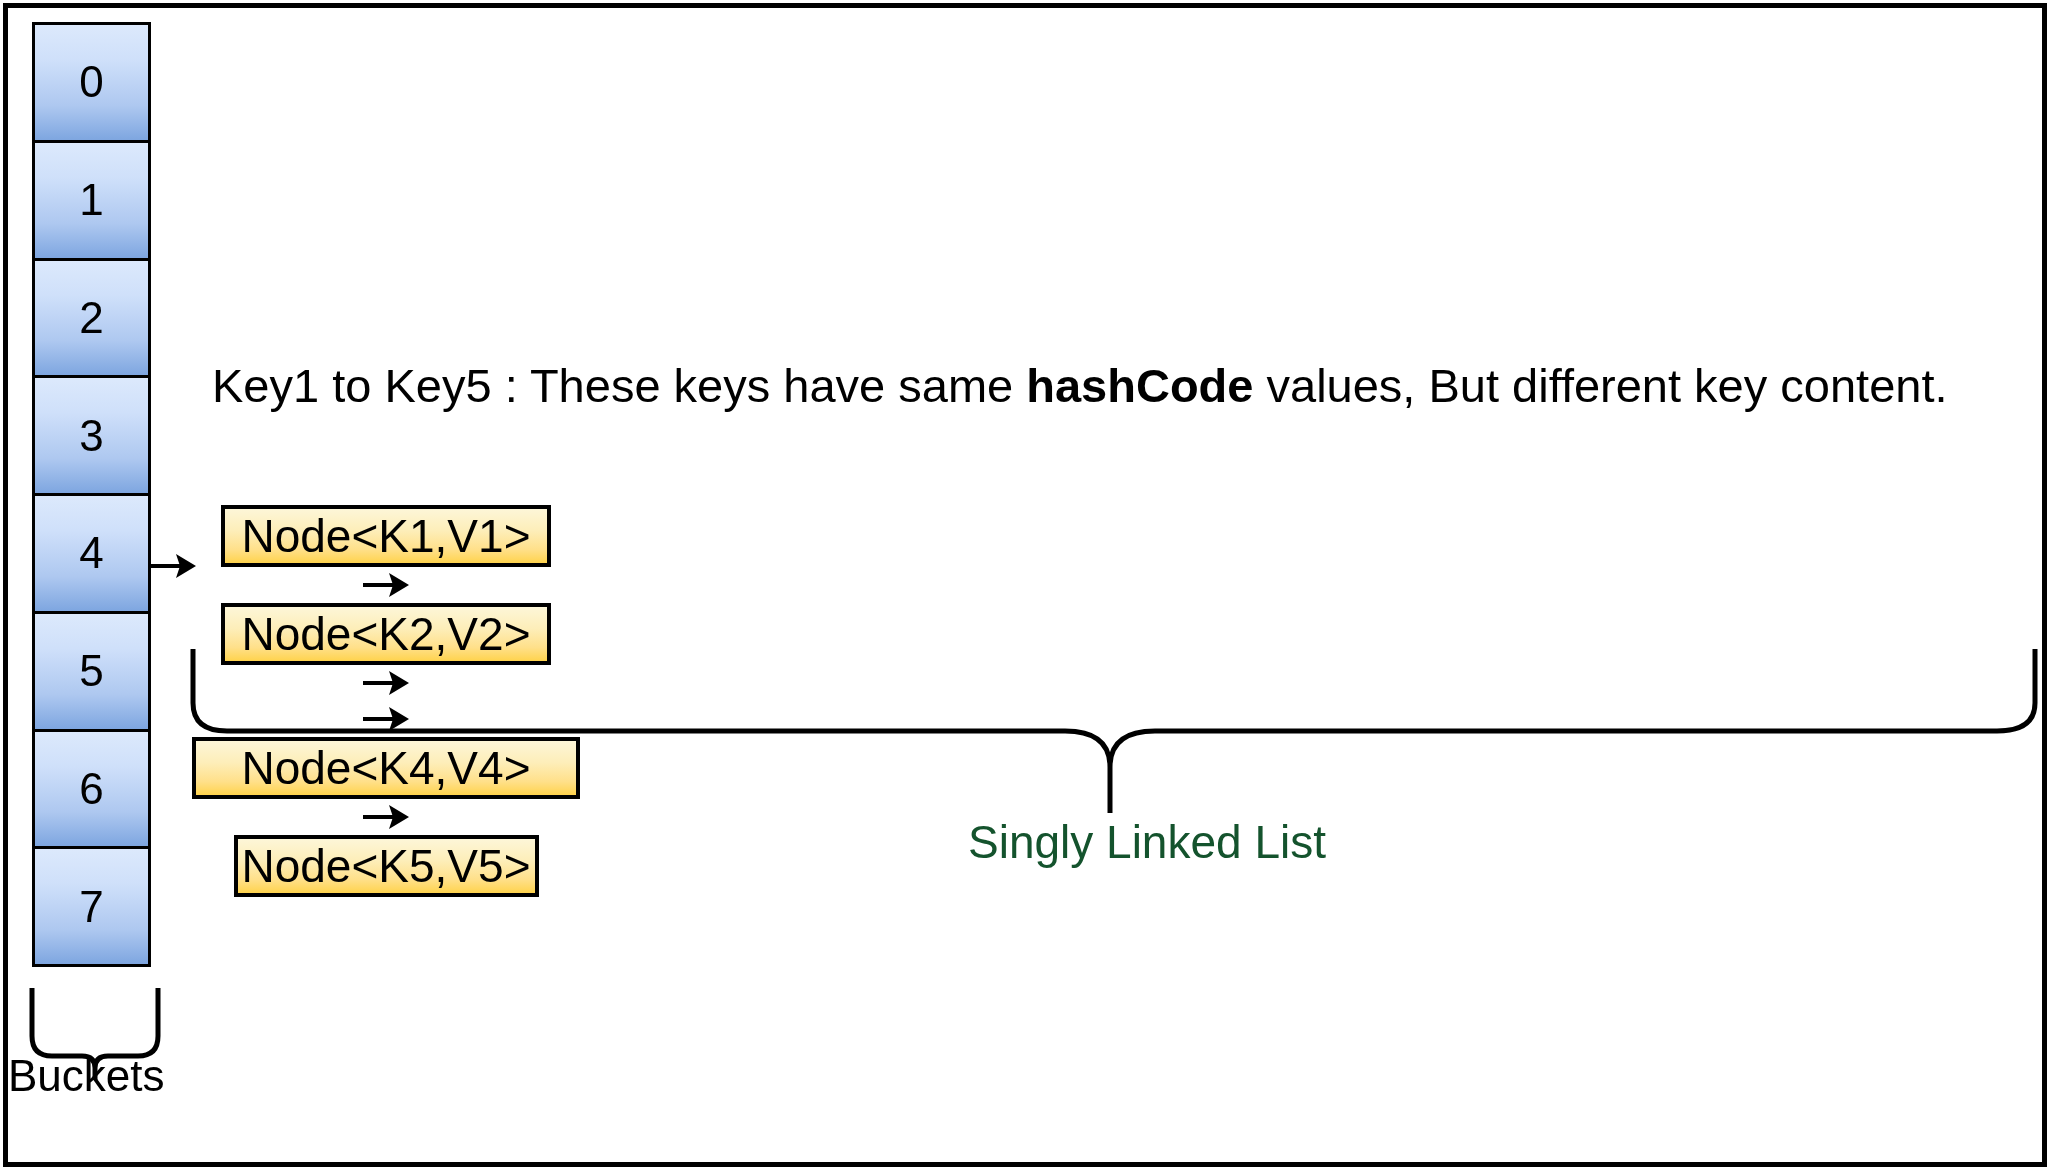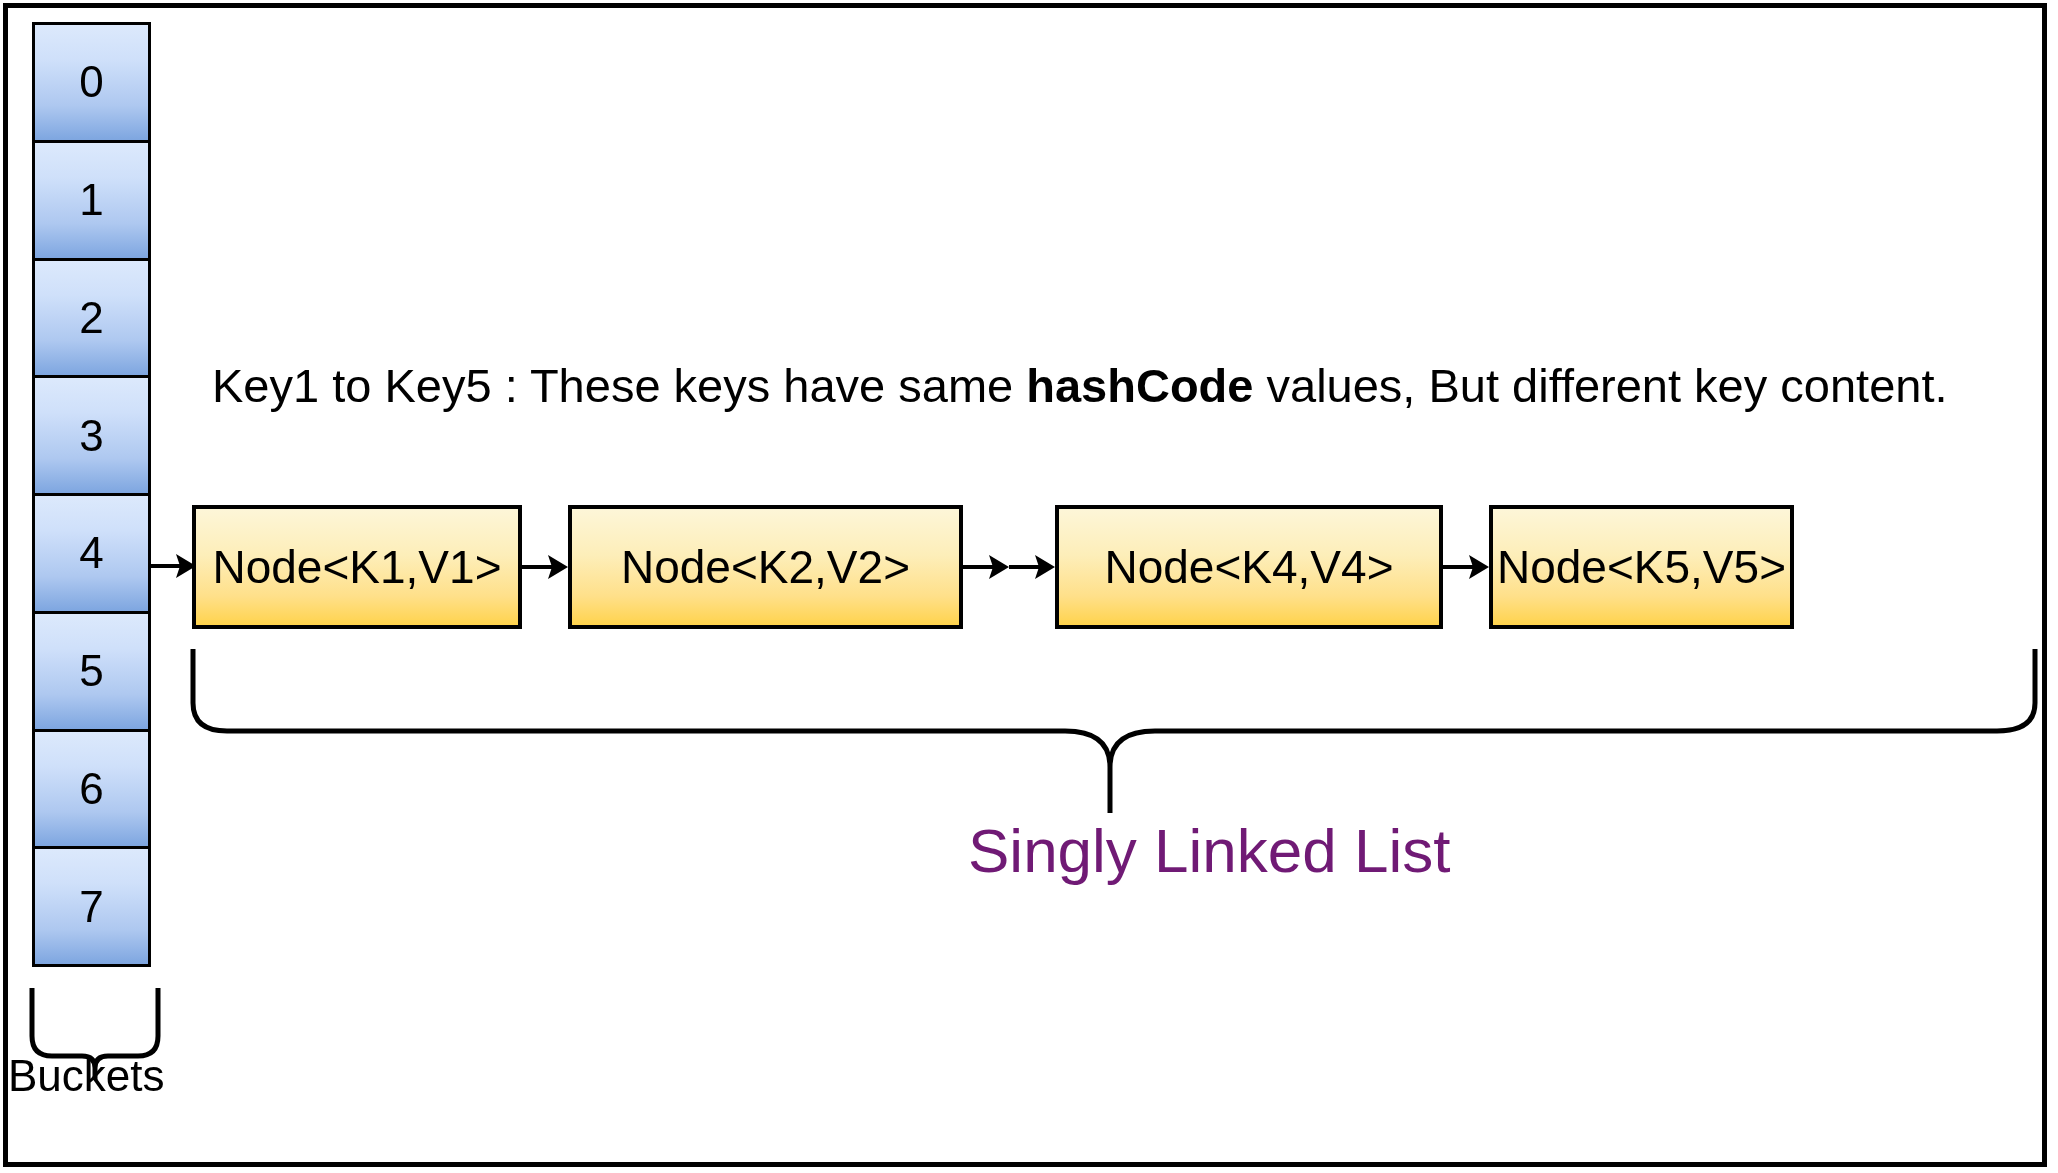--- a/index.html
+++ b/index.html
@@ -79,20 +79,21 @@
   }
   .headline b { font-weight: bold; }
   
   .node-row {
     position: absolute;
     left: 192px;
     top: 505px;
     height: 124px;
     display: flex;
     align-items: center;
+    flex-direction: column;
   }
   .node-box {
     height: 124px;
     box-sizing: border-box;
     border: 4px solid #000000;
     background: linear-gradient(to bottom, #fdf6d8 0%, #fdeeb9 40%, #ffe08a 75%, #ffd34d 100%);
     display: flex;
     align-items: center;
     justify-content: center;
     font-size: 46px;
@@ -118,22 +119,22 @@
     position: absolute;
     left: 185px;
     top: 645px;
     width: 1860px;
     height: 170px;
   }
   .sll-text {
     position: absolute;
     left: 968px;
     top: 815px;
-    font-size: 62px;
-    color: #701a75;
+    font-size: 46px;
+    color: #14532d;
     white-space: nowrap;
   }
 </style>
 </head>
 <body>
 
 <div id="canvas">
   <div class="frame"></div>
 
   <div class="bucket-column">
@@ -181,21 +182,21 @@
   <div class="node-row">
     <div class="node-box" style="width:330px">
       <span>Node&lt;K1,V1&gt;</span>
     </div>
     <div class="node-connector">
       <svg width="46" height="36" viewBox="0 0 46 36">
         <line x1="0" y1="18" x2="30" y2="18" stroke="#000000" stroke-width="4"></line>
         <polygon points="46,18 26,6 30,18 26,30" fill="#000000"></polygon>
       </svg>
     </div>
-    <div class="node-box" style="width:395px">
+    <div class="node-box" style="width:330px">
       <span>Node&lt;K2,V2&gt;</span>
     </div>
     <div class="node-connector">
       <svg width="46" height="36" viewBox="0 0 46 36">
         <line x1="0" y1="18" x2="30" y2="18" stroke="#000000" stroke-width="4"></line>
         <polygon points="46,18 26,6 30,18 26,30" fill="#000000"></polygon>
       </svg>
     </div>
     <div class="node-connector">
       <svg width="46" height="36" viewBox="0 0 46 36">

